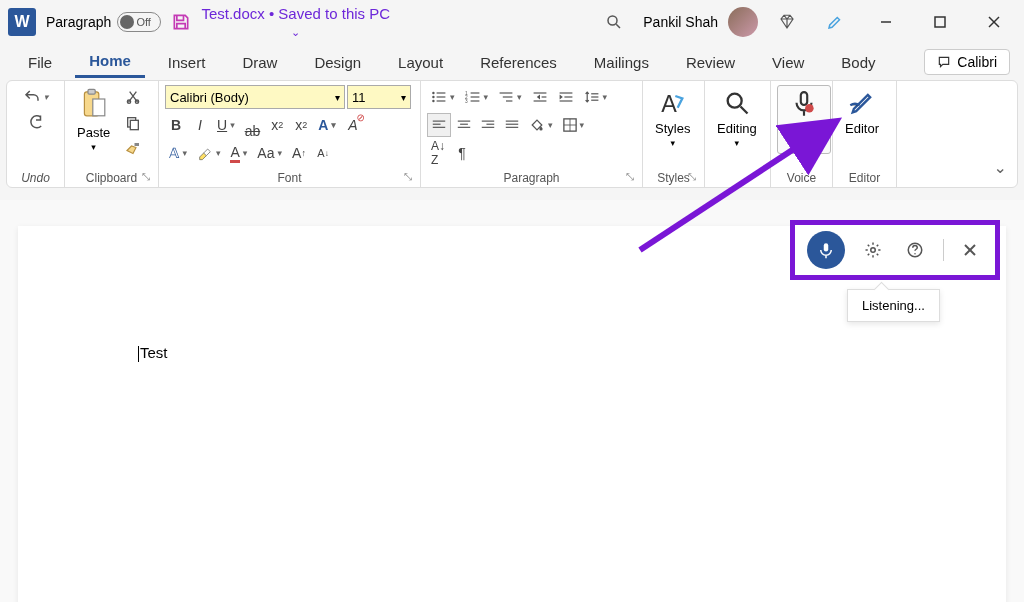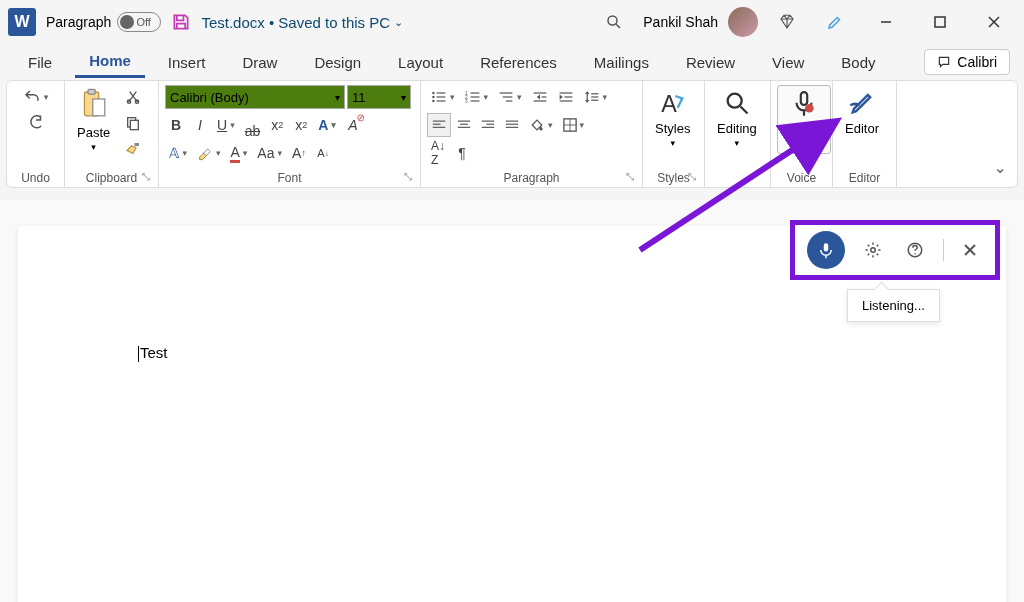--- a/index.html
+++ b/index.html
@@ -6,21 +6,21 @@
 body { width: 1024px; height: 602px; background: #f5f5f5; overflow: hidden; position: relative; }
 
 
 .titlebar { height: 44px; display: flex; align-items: center; padding: 0 8px; gap: 10px; }
 .app-icon { width: 28px; height: 28px; background: #2b579a; color: #fff; display: flex; align-items: center; justify-content: center; font-weight: bold; font-size: 16px; border-radius: 3px; }
 .autosave { display: flex; align-items: center; gap: 6px; font-size: 14px; }
 .toggle { width: 44px; height: 20px; border: 1px solid #888; border-radius: 10px; display: flex; align-items: center; padding: 0 2px; gap: 2px; }
 .toggle-knob { width: 14px; height: 14px; background: #666; border-radius: 50%; }
 .toggle-text { font-size: 11px; color: #555; }
 .save-icon { color: #c43ab5; }
-.doc-title { font-size: 15px; color: #0c4a6e; display: flex; align-items: center; gap: 4px; }
+.doc-title { font-size: 15px; color: #6d28d9; display: flex; align-items: center; gap: 4px; flex-direction: column; }
 .titlebar-spacer { flex: 1; }
 .title-icon { padding: 6px 10px; font-size: 16px; color: #444; }
 .user-name { font-size: 14px; }
 .avatar { width: 30px; height: 30px; border-radius: 50%; background: linear-gradient(135deg,#8a6d5a,#c9a); }
 .win-btn { width: 44px; height: 30px; display: flex; align-items: center; justify-content: center; color: #333; }
 
 
 .menubar { height: 36px; display: flex; align-items: center; padding: 0 14px; gap: 9px; }
 .menu-tab { padding: 6px 14px; font-size: 15px; color: #333; }
 .menu-tab.active { color: #2b579a; font-weight:600; border-bottom: 3px solid #2b579a; text-align: center; }
@@ -33,21 +33,21 @@
 .group { border-right: 1px solid #ddd; display: flex; flex-direction: column; padding: 4px 6px 2px; }
 .group:last-child { border-right: none; }
 .group-body { flex: 1; display: flex; align-items: flex-start; gap: 4px; }
 .group-label { text-align: center; font-size: 12px; color: #555; padding-top: 2px; position: relative; }
 .launcher { position: absolute; right: 2px; bottom: 2px; font-size: 10px; color: #777; }
 
 .vcol { display: flex; flex-direction: column; align-items: center; gap: 2px; }
 .big-btn { display: flex; flex-direction: column; align-items: center; gap: 2px; padding: 2px 6px; font-size: 13px; }
 .rbtn { padding: 2px 4px; font-size: 14px; color: #444; display: inline-flex; align-items: center; justify-content: center; min-width: 22px; height: 24px; }
 .row { display: flex; align-items: center; gap: 2px; }
-.font-select { border: 1px solid #aaa; height: 24px; font-size: 13px; padding: 0 4px; display: flex; align-items: center; justify-content: space-between; background: #4d7c0f; }
+.font-select { border: 1px solid #aaa; height: 24px; font-size: 13px; padding: 0 4px; display: flex; align-items: center; justify-content: space-between; background: #fef9c3; }
 .font-name { width: 180px; }
 .font-size { width: 64px; }
 .chev::after { content: "▾"; font-size: 9px; margin-left: 3px; color: #666; }
 .dictate-btn { border: 1px solid #bbb; background: #fafafa; border-radius: 3px; padding: 4px 6px; }
 .ribbon-collapse { position: absolute; right: 10px; bottom: 10px; color: #666; }
 
 
 .doc-area { position: absolute; top: 200px; left: 0; right: 0; bottom: 0; background: #f9f9f9; }
 .page { position: absolute; left: 18px; top: 26px; width: 988px; height: 560px; background: #fff; box-shadow: 0 2px 6px rgba(0,0,0,0.08); }
 .page-text { position: absolute; left: 120px; top: 118px; font-family: Calibri, sans-serif; font-size: 15px; }
@@ -143,21 +143,21 @@
       <svg width="14" height="14" viewBox="0 0 24 24">
           <path fill="none" stroke="#333" stroke-width="2" d="M4 4h16v12H10l-4 4v-4H4z"></path>
         </svg>
     </span>
     <span>Calibri</span>
   </button>
 </div>
 
 <div class="ribbon">
 
-  <div class="group" style="width:58px;">
+  <div class="group" style="width:58px;font-style:italic;">
     <div class="group-body vcol">
       <span class="rbtn chev">
         <svg width="18" height="18" viewBox="0 0 24 24">
             <path fill="none" stroke="#555" stroke-width="2" d="M9 14l-5-5 5-5 M4 9h10a6 6 0 016 6v2"></path>
           </svg>
       </span>
       <span class="rbtn">
         <svg width="18" height="18" viewBox="0 0 24 24">
             <path fill="none" stroke="#555" stroke-width="2" d="M18 4a8 8 0 10.9 12"></path>
             <path fill="none" stroke="#555" stroke-width="2" d="M18 2v6h-6"></path>

